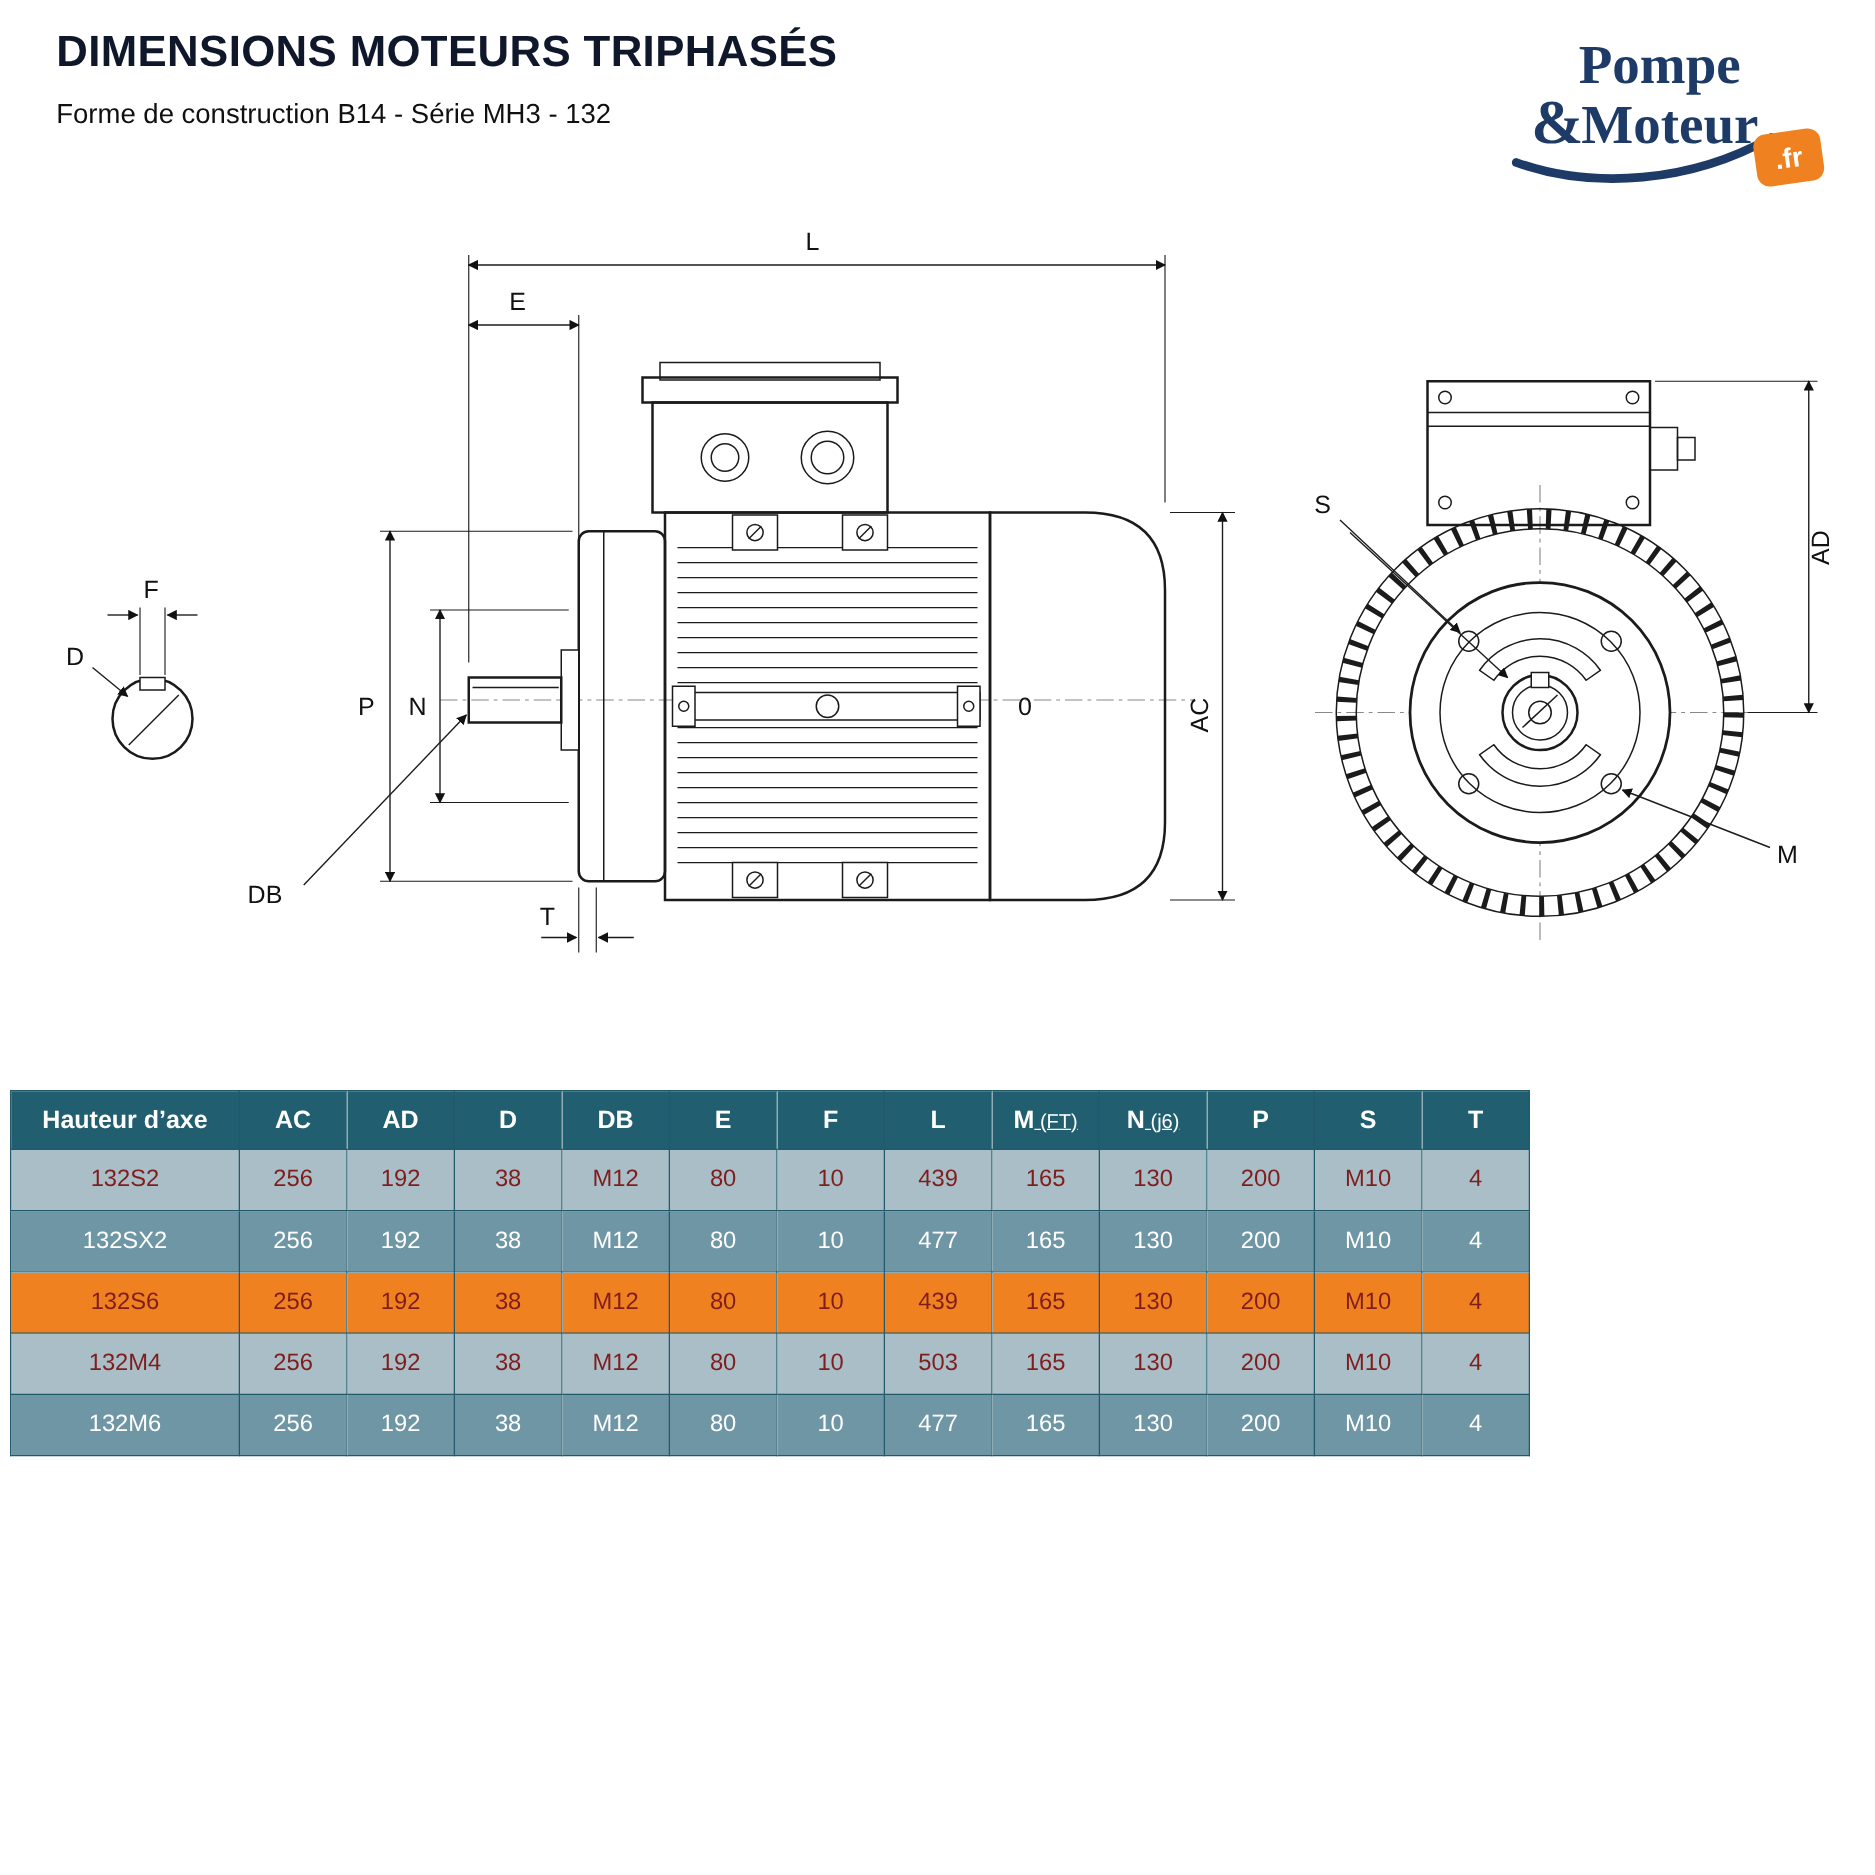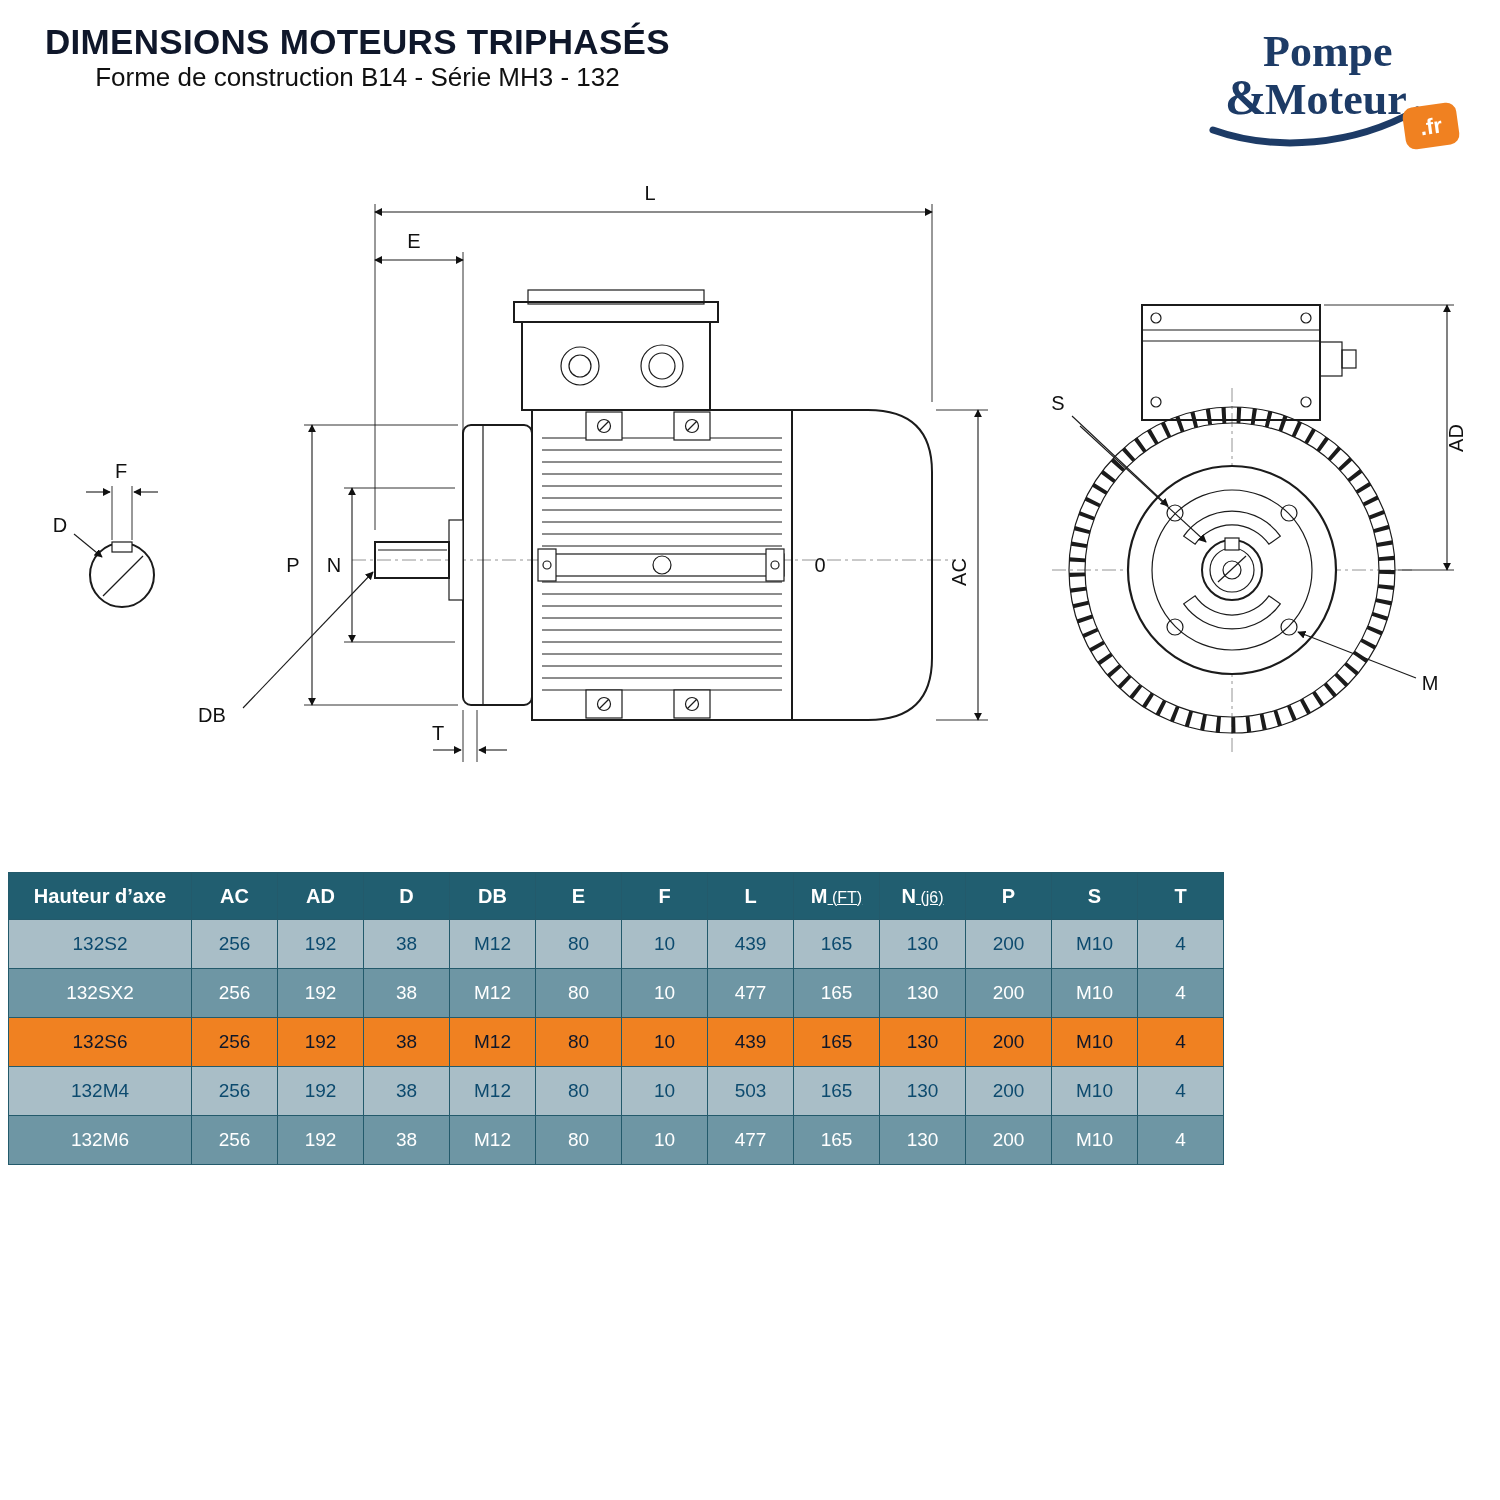--- a/index.html
+++ b/index.html
@@ -7,21 +7,21 @@
     --highlight:#F08121; --logo-blue:#1D3B66; --accent-orange:#F08121;
     --table-border:#235A6B;
   }
   html,body{margin:0;padding:0;}
   body{
     width:1500px;height:1500px;background:#fff;position:relative;overflow:hidden;
     font-family:"Liberation Sans",sans-serif;color:#111;
   }
   .header-block{position:absolute;left:45px;top:22px;}
   .header-block h1{margin:0;font-size:35px;font-weight:800;letter-spacing:.3px;color:#0f172a;}
-  .header-block .subtitle{margin-top:0;font-size:26px;font-weight:500;color:#101010;text-align:center;}
+  .header-block .subtitle{margin-top:16px;font-size:22px;font-weight:500;color:#101010;}
 
   .logo{position:absolute;right:30px;top:18px;width:285px;height:150px;}
 
   .drawing{position:absolute;left:0;top:170px;width:1500px;height:690px;}
   .drawing text{font-family:"Liberation Sans",sans-serif;font-size:20px;fill:#111;}
   .outline{stroke:#1b1b1b;fill:none;stroke-width:2;}
   .thin{stroke:#1b1b1b;fill:none;stroke-width:1.2;}
   .fin{stroke:#1b1b1b;fill:none;stroke-width:1;}
   .dimline{stroke:#1b1b1b;fill:none;stroke-width:1.1;}
   .ext{stroke:#1b1b1b;fill:none;stroke-width:.9;}
@@ -29,23 +29,23 @@
   .whitefill-thin{fill:#fff;stroke:#1b1b1b;stroke-width:1.2;}
 
   .dim-table{position:absolute;left:8px;top:872px;width:1216px;border-collapse:collapse;table-layout:fixed;}
   .dim-table th,.dim-table td{
     border:1px solid var(--table-border);text-align:center;vertical-align:middle;
     padding:0;font-size:19px;height:48px;overflow:hidden;
   }
   .dim-table thead th{background:var(--header-bg);color:#fff;font-weight:700;height:46px;font-size:20px;}
   .dim-table .hdr-sub{font-weight:400;font-size:16px;text-decoration:underline;}
   .dim-table .first-col{width:182px;}
-  .row-light td{background:var(--row-light);color:#0c4a6e;}
+  .row-light td{background:var(--row-light);color:#7f1d1d;}
   .row-dark td{background:var(--row-dark);color:#fff;}
-  .row-highlight td{background:var(--highlight);color:#0f172a;}
+  .row-highlight td{background:var(--highlight);color:#7f1d1d;}
 </style>
 </head>
 <body>
 
 <div class="header-block">
   <h1>DIMENSIONS MOTEURS TRIPHASÉS</h1>
   <div class="subtitle">Forme de construction B14 - Série MH3 - 132</div>
 </div>
 
 <svg class="logo" viewBox="0 0 285 150">

